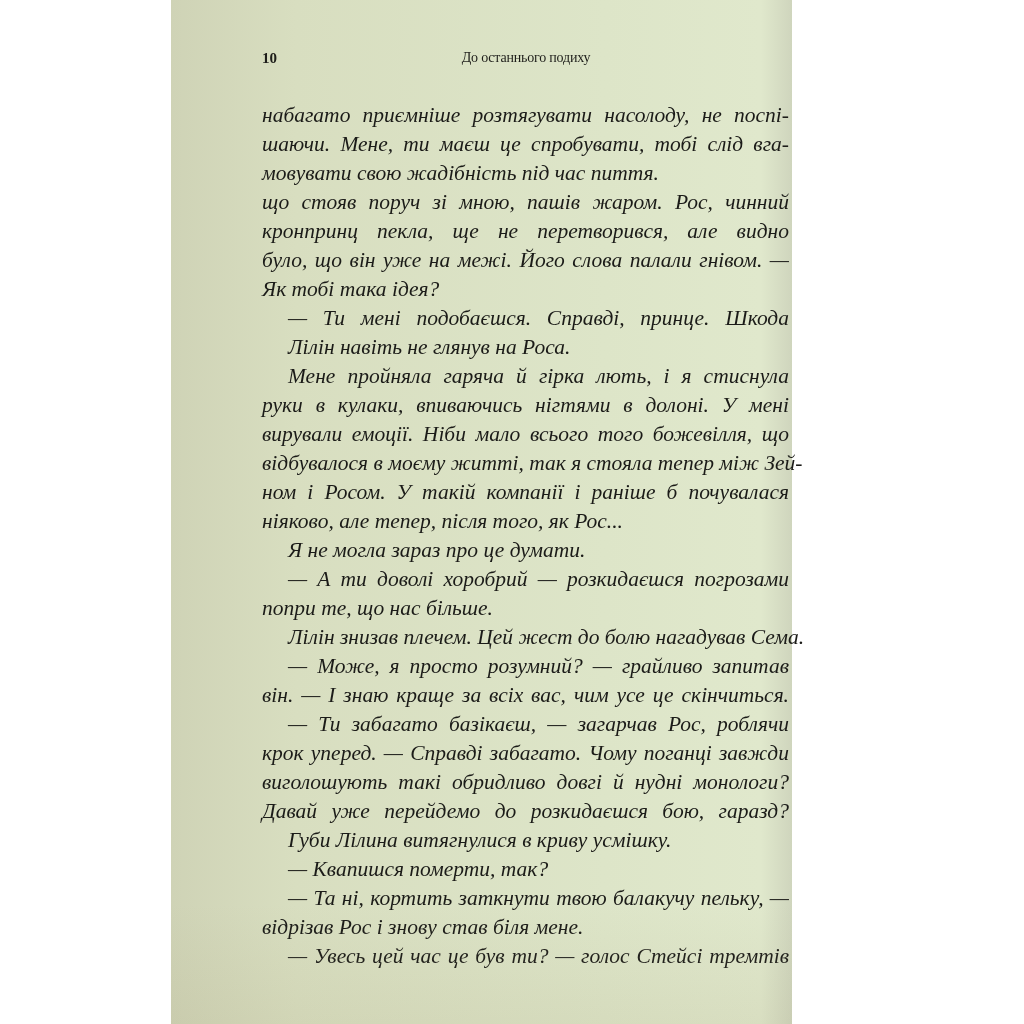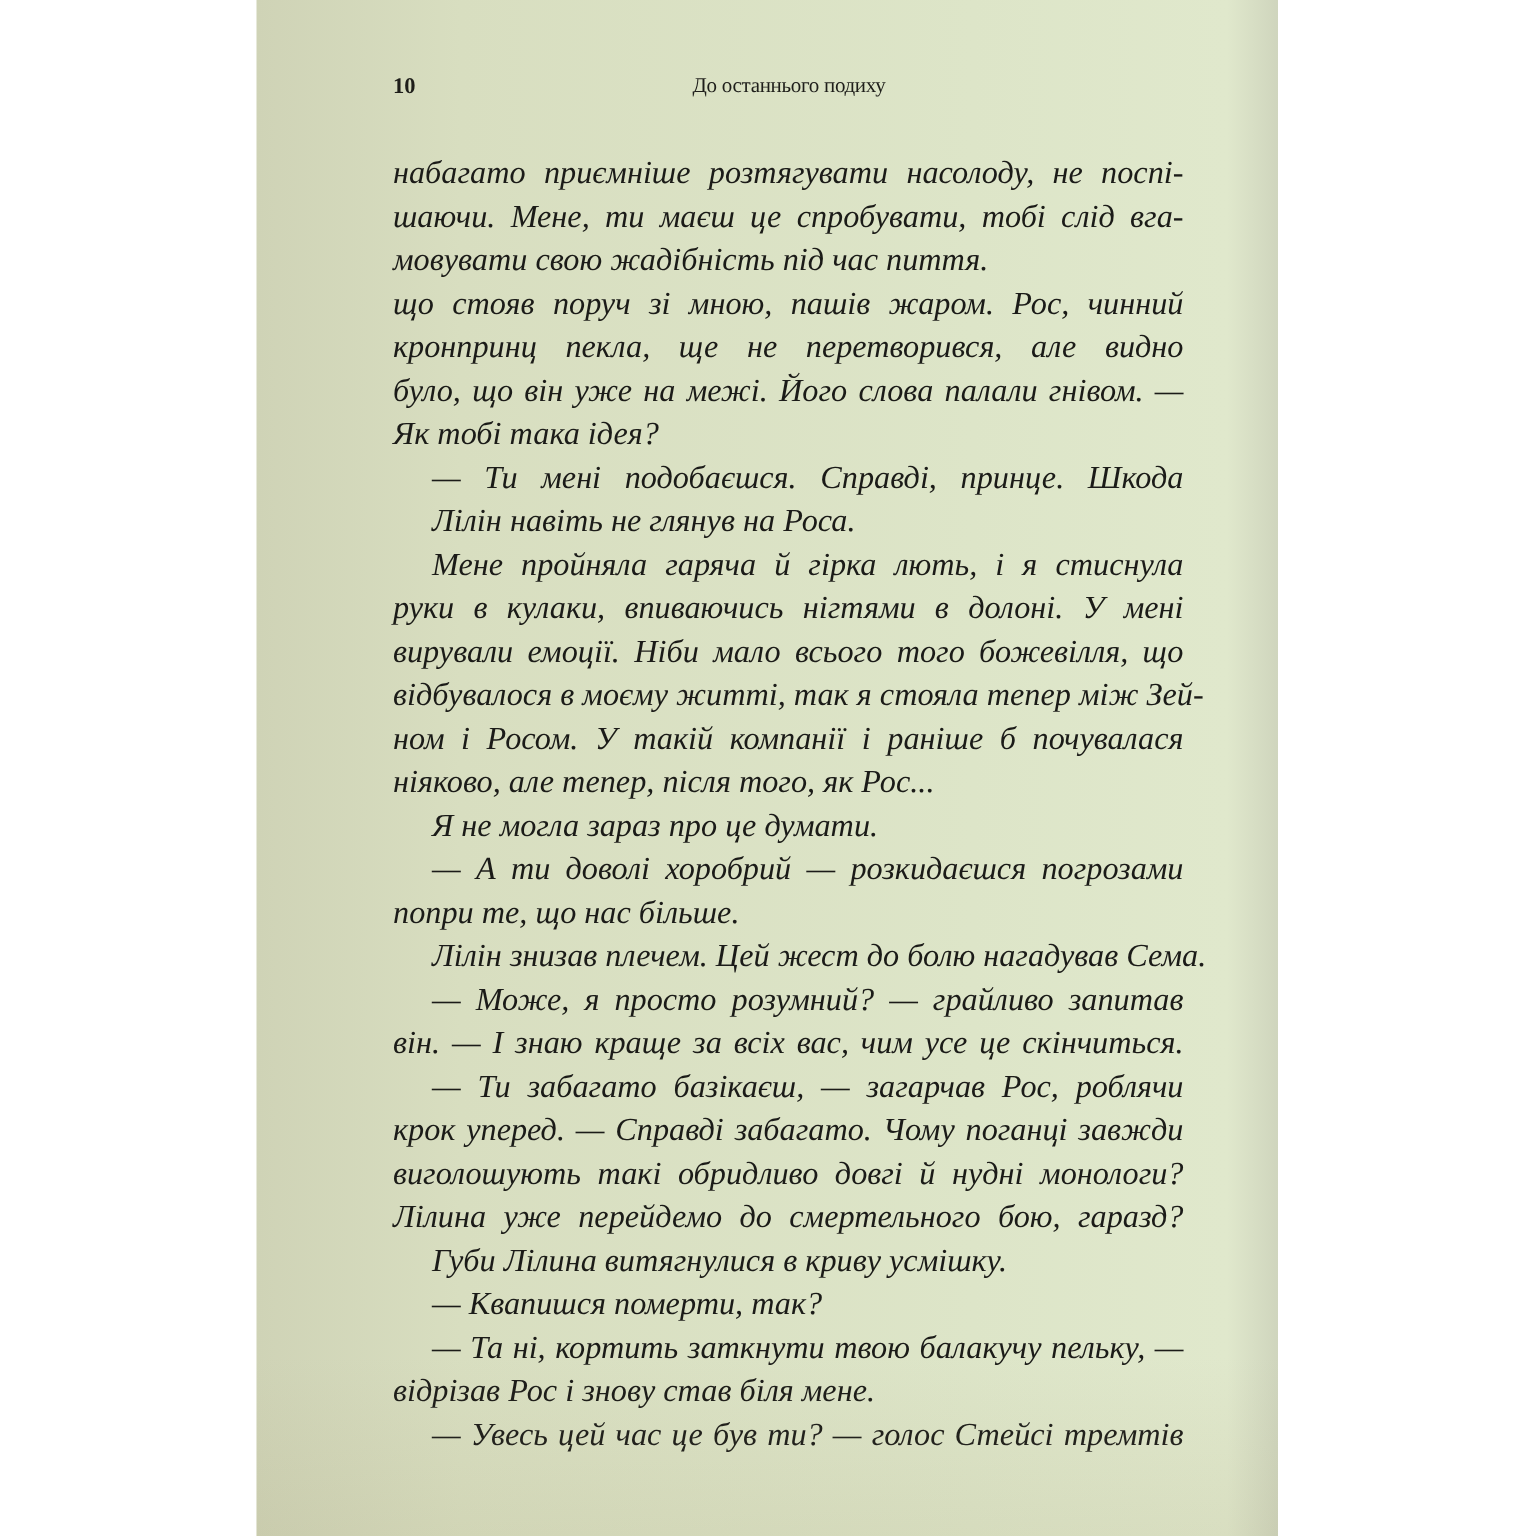--- a/index.html
+++ b/index.html
@@ -5,21 +5,21 @@
   html, body { margin: 0; padding: 0; }
   body {
     width: 1024px; height: 1024px;
     background: #ffffff;
     position: relative;
     overflow: hidden;
   }
   .page {
     position: absolute;
     left: 171px; top: 0;
-    width: 681px; height: 1024px;
+    width: 621px; height: 1024px;
     background: linear-gradient(90deg, #cfd3b6 0%, #d8dec0 20%, #dde5c8 70%, #e0e8cc 95%, #cfd5bd 100%);
   }
   .page::after {
     content: "";
     position: absolute; left: 0; right: 0; bottom: 0; height: 120px;
     background: linear-gradient(180deg, rgba(0,0,0,0) 0%, rgba(160,150,110,0.12) 100%);
   }
   .running-head {
     position: absolute;
     top: 50px;
@@ -87,20 +87,20 @@
       <span class="line last">ніяково, але тепер, після того, як Рос...</span>
       <span class="line indent last">Я не могла зараз про це думати.</span>
       <span class="line indent">— А ти доволі хоробрий — розкидаєшся погрозами</span>
       <span class="line last">попри те, що нас більше.</span>
       <span class="line indent">Лілін знизав плечем. Цей жест до болю нагадував Сема.</span>
       <span class="line indent">— Може, я просто розумний? — грайливо запитав</span>
       <span class="line">він. — І знаю краще за всіх вас, чим усе це скінчиться.</span>
       <span class="line indent">— Ти забагато базікаєш, — загарчав Рос, роблячи</span>
       <span class="line">крок уперед. — Справді забагато. Чому поганці завжди</span>
       <span class="line">виголошують такі обридливо довгі й нудні монологи?</span>
-      <span class="line">Лілина уже перейдемо до смертельного бою, гаразд?</span>
+      <span class="line">Давай уже перейдемо до розкидаєшся бою, гаразд?</span>
       <span class="line indent last">Губи Лілина витягнулися в криву усмішку.</span>
       <span class="line indent last">— Квапишся померти, так?</span>
       <span class="line indent">— Та ні, кортить заткнути твою балакучу пельку, —</span>
       <span class="line last">відрізав Рос і знову став біля мене.</span>
       <span class="line indent">— Увесь цей час це був ти? — голос Стейсі тремтів</span>
     </div>
 </div>
 
 </body></html>

